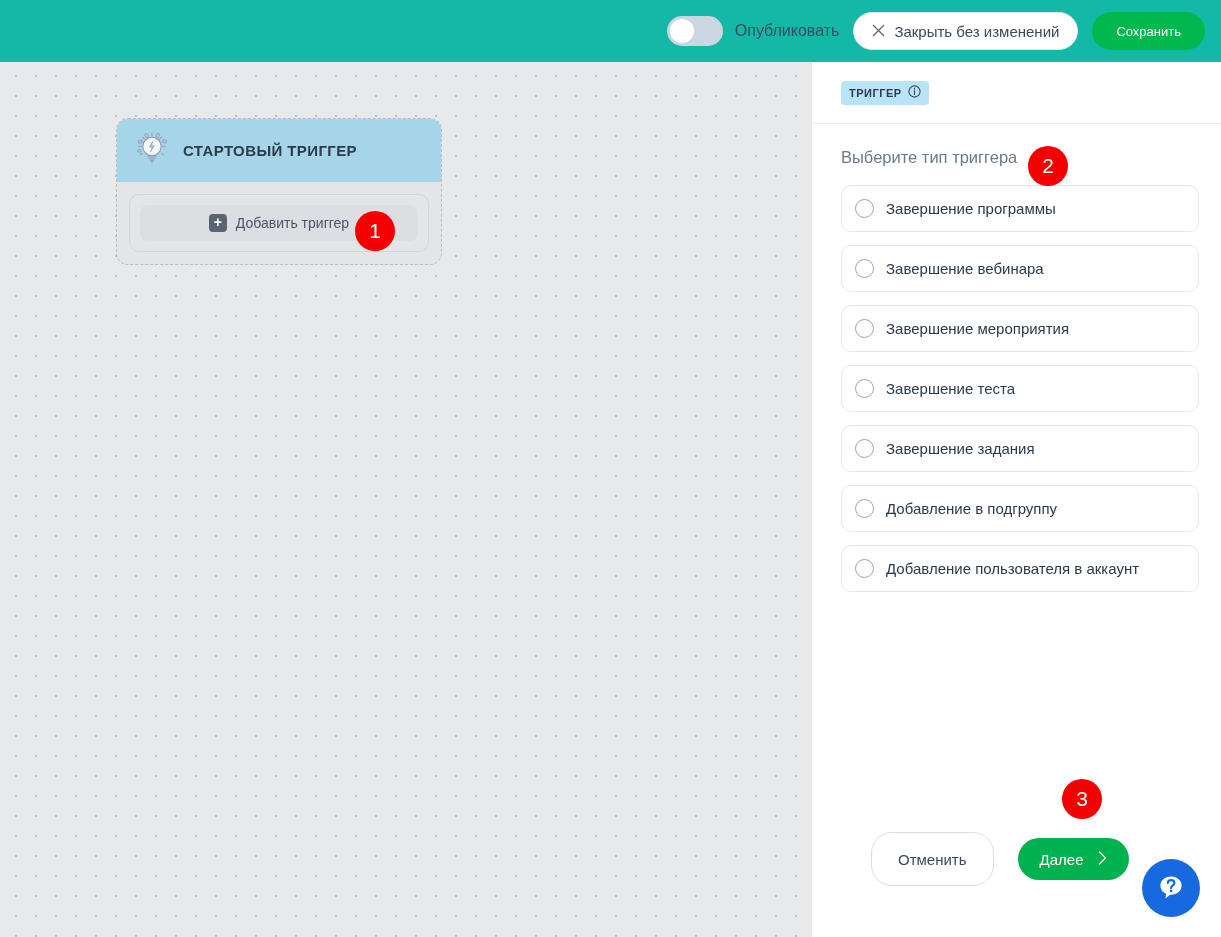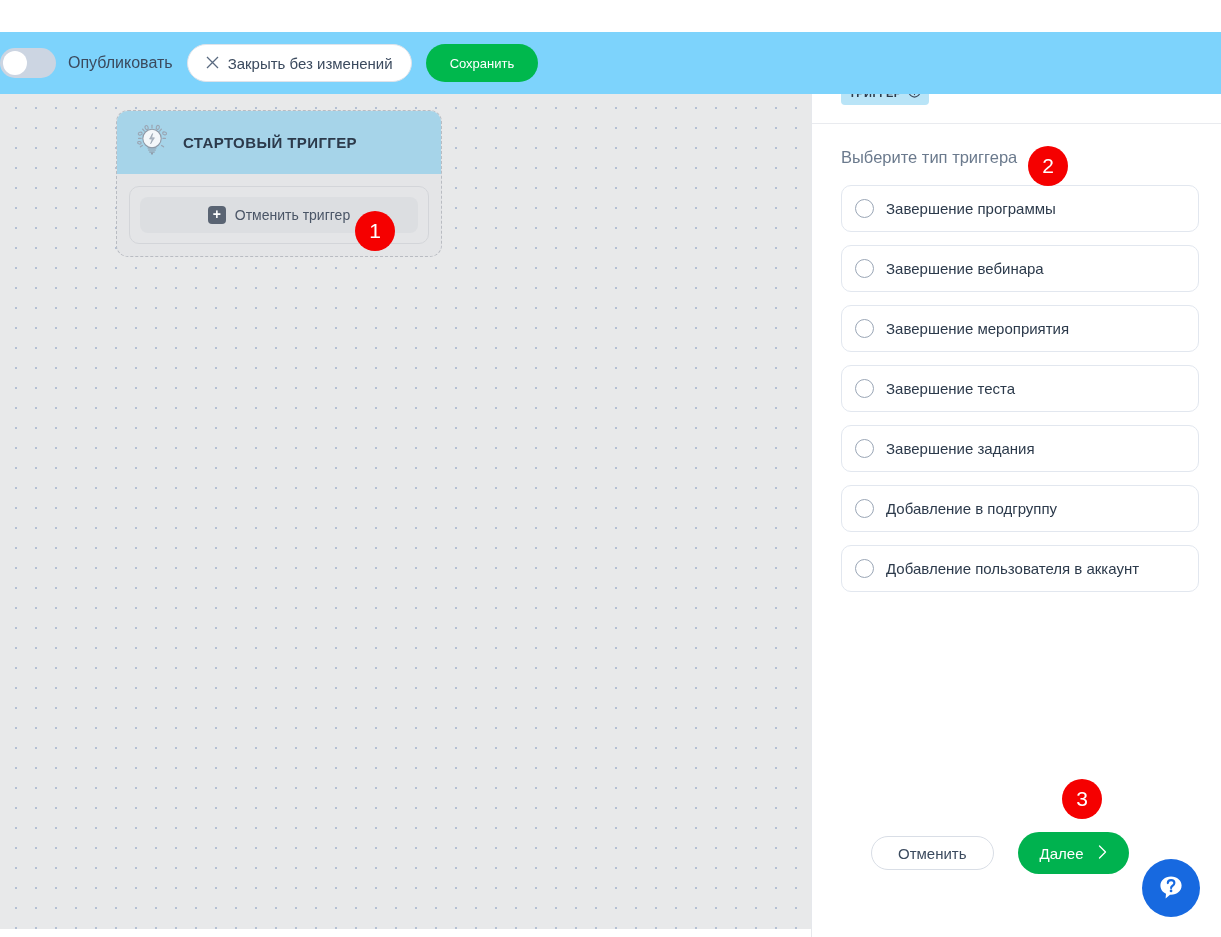--- a/index.html
+++ b/index.html
@@ -18,27 +18,27 @@
     height: 937px;
     background: #ffffff;
   }
 
   
   .header {
     position: absolute;
     top: 0; left: 0;
     width: 1221px;
     height: 62px;
-    background: #7dd3fc;
-    display: flex;
-    align-items: center;
+    background: #14b8a6;
+    display: flex;
+    align-items: center;
+    justify-content: flex-end;
     padding-right: 16px;
     gap: 14px;
     z-index: 40;
-    margin-top: 32px;
   }
 
   .publish-group {
     display: flex;
     align-items: center;
     gap: 12px;
   }
 
   .toggle {
     width: 56px;
@@ -88,21 +88,21 @@
     color: #ffffff;
     font-size: 13px;
     font-family: inherit;
     cursor: pointer;
     white-space: nowrap;
   }
 
   
   .canvas {
     position: absolute;
-    top: 54px; left: 0;
+    top: 62px; left: 0;
     width: 811px;
     height: 875px;
     background-color: #e8e9ea;
     background-image: radial-gradient(#b4c0d4 1.4px, transparent 1.5px);
     background-size: 20px 20px;
     background-position: 6px 4px;
     overflow: hidden;
   }
 
   
@@ -254,21 +254,21 @@
     position: absolute;
     left: 0; top: 770px;
     width: 410px;
     display: flex;
     align-items: center;
     justify-content: flex-start;
     padding-left: 59px;
     gap: 24px;
   }
   .btn-cancel {
-    height: 34px;
+    height: 54px;
     padding: 0 26px;
     border: 1px solid #d9dee6;
     border-radius: 21px;
     background: #ffffff;
     font-size: 15px;
     font-family: inherit;
     color: #3b4a5e;
     cursor: pointer;
   }
   .btn-next {
@@ -373,21 +373,21 @@
             </g>
           </svg>
         </span>
         <span class="node-title">СТАРТОВЫЙ ТРИГГЕР</span>
       </div>
 
       <div class="node-body">
         <div class="node-inner">
           <div class="add-trigger">
             <span class="plus-box">+</span>
-            <span class="add-trigger-label">Отменить триггер</span>
+            <span class="add-trigger-label">Добавить триггер</span>
           </div>
         </div>
       </div>
     </div>
 
   </div>
 
   <div class="panel">
 
     <div class="panel-badge-row">

